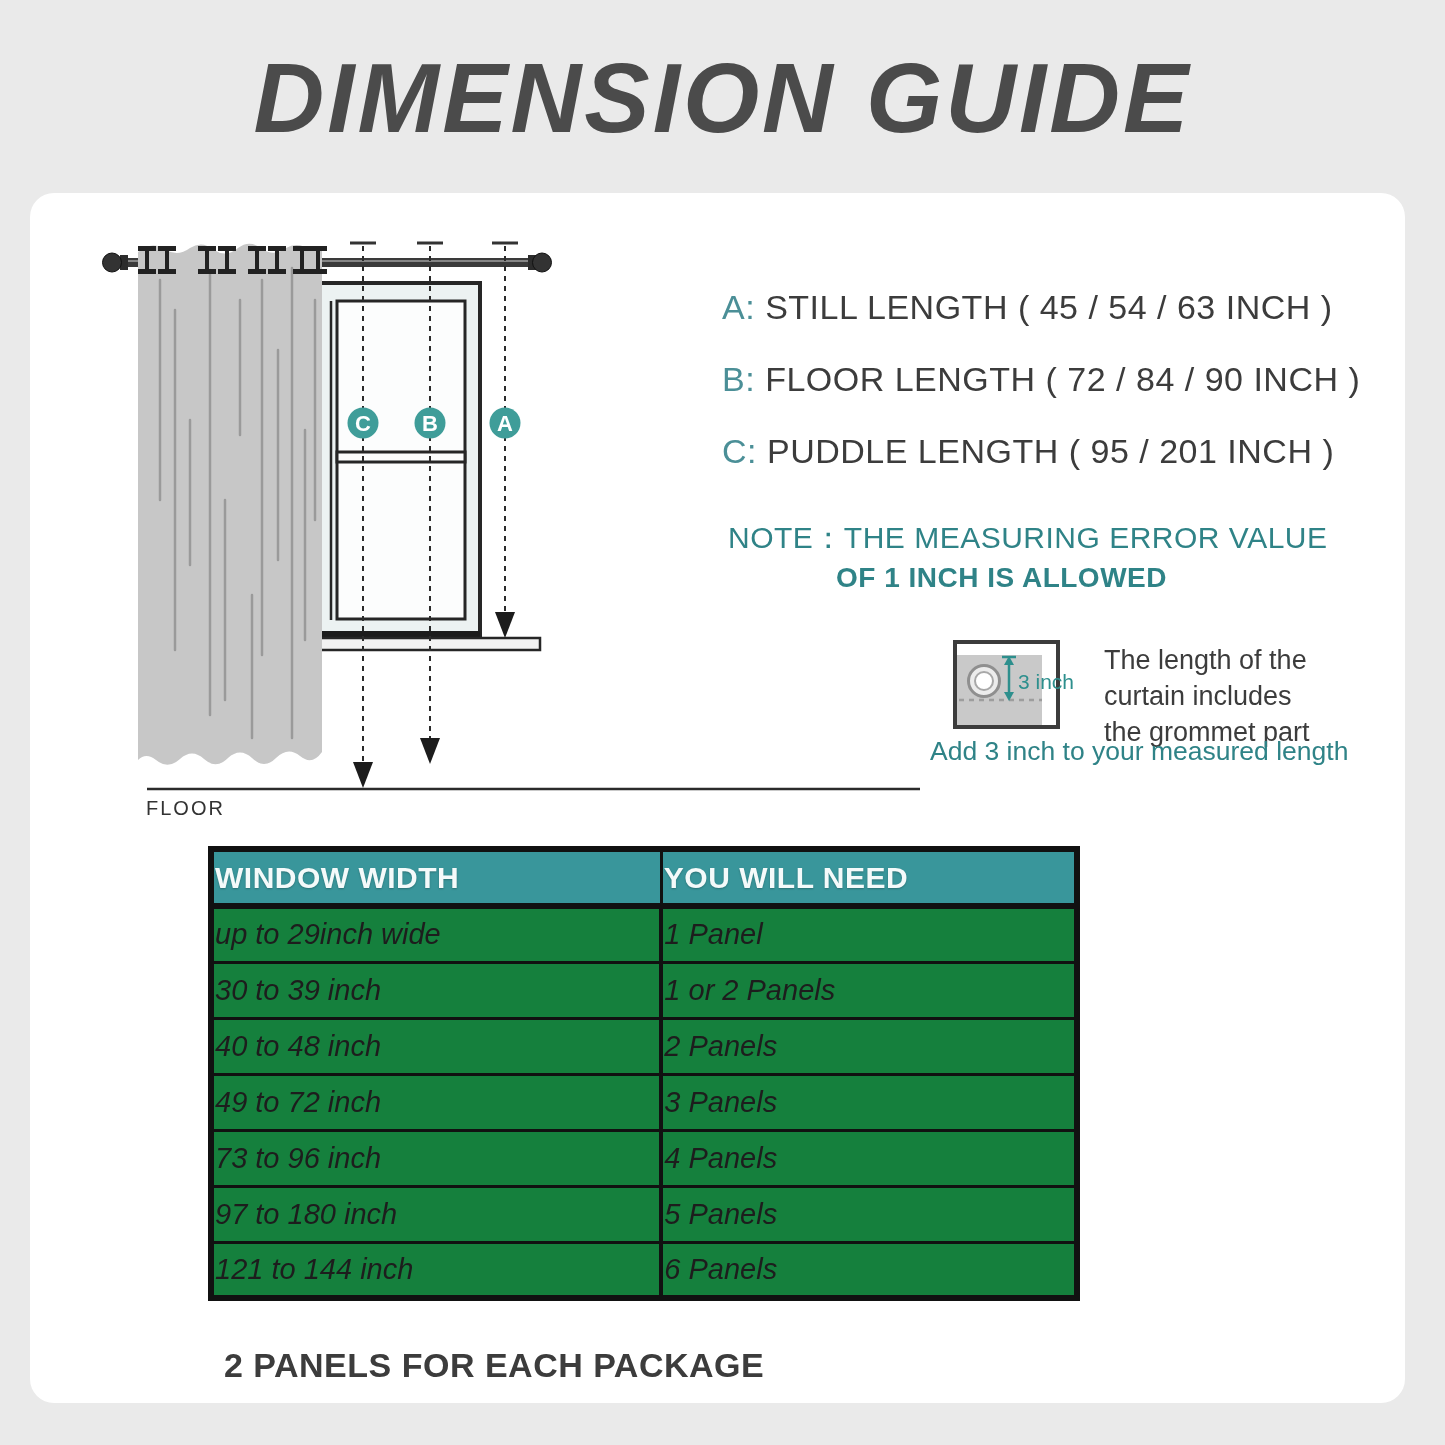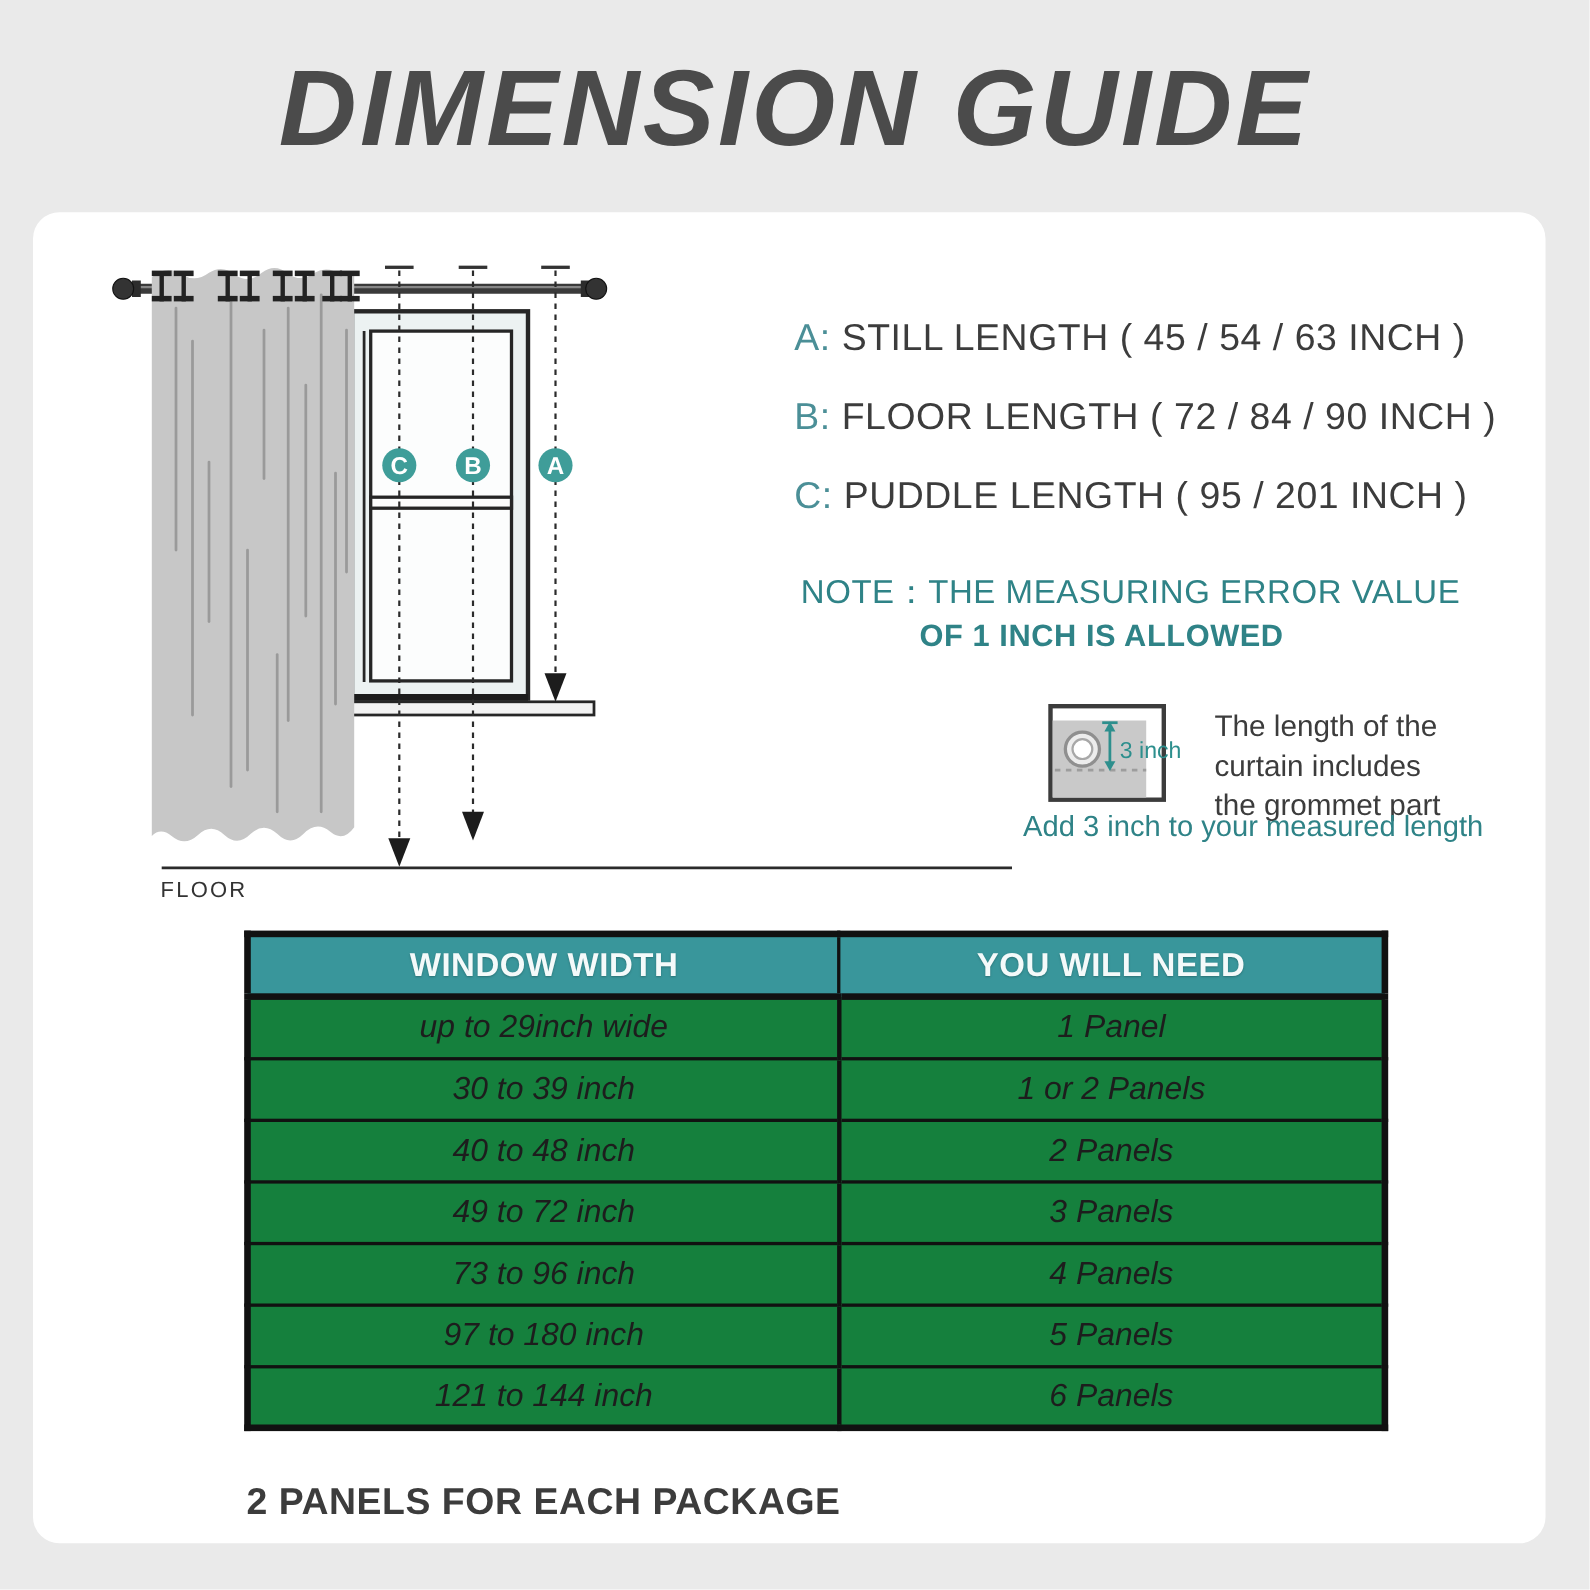--- a/index.html
+++ b/index.html
@@ -42,23 +42,23 @@
   .legend-row{height:72px;font-size:34px;letter-spacing:.5px;color:var(--ink);white-space:nowrap;}
   .legend-key{color:var(--teal-key);margin-right:10px;}
   .note{position:absolute;color:var(--teal-note);letter-spacing:.5px;white-space:nowrap;}
   .note-1{left:728px;top:518px;font-size:30px;}
   .note-2{left:836px;top:562px;font-size:28px;font-weight:bold;}
 
   .grommet-desc{position:absolute;left:1104px;top:642px;font-size:27px;line-height:36px;color:var(--ink);}
   .grommet-tip{position:absolute;left:930px;top:736px;font-size:26.5px;color:var(--teal-note);white-space:nowrap;}
 
   .size-table{
-    position:absolute;left:222px;top:846px;width:1040px;
+    position:absolute;left:208px;top:846px;width:872px;
     border-collapse:collapse;table-layout:fixed;
-    font-size:29px;color:var(--table-ink);text-align:center;
+    font-size:29px;color:var(--table-ink);text-align:left;
   }
   .size-table,.size-table th,.size-table td{border:3px solid var(--line);}
   .size-table{border:6px solid var(--line);}
   .size-table th{
     background:var(--teal);color:#f4fafa;font-weight:bold;font-size:30px;
     height:57px;border-bottom:6px solid var(--line);letter-spacing:.5px;
     text-shadow:0 1px 2px rgba(0,0,0,.25);
   }
   .size-table td{height:56px;background:#15803d;border-left:4px solid var(--line);border-right:4px solid var(--line);font-style:italic;}
   .footer-text{

